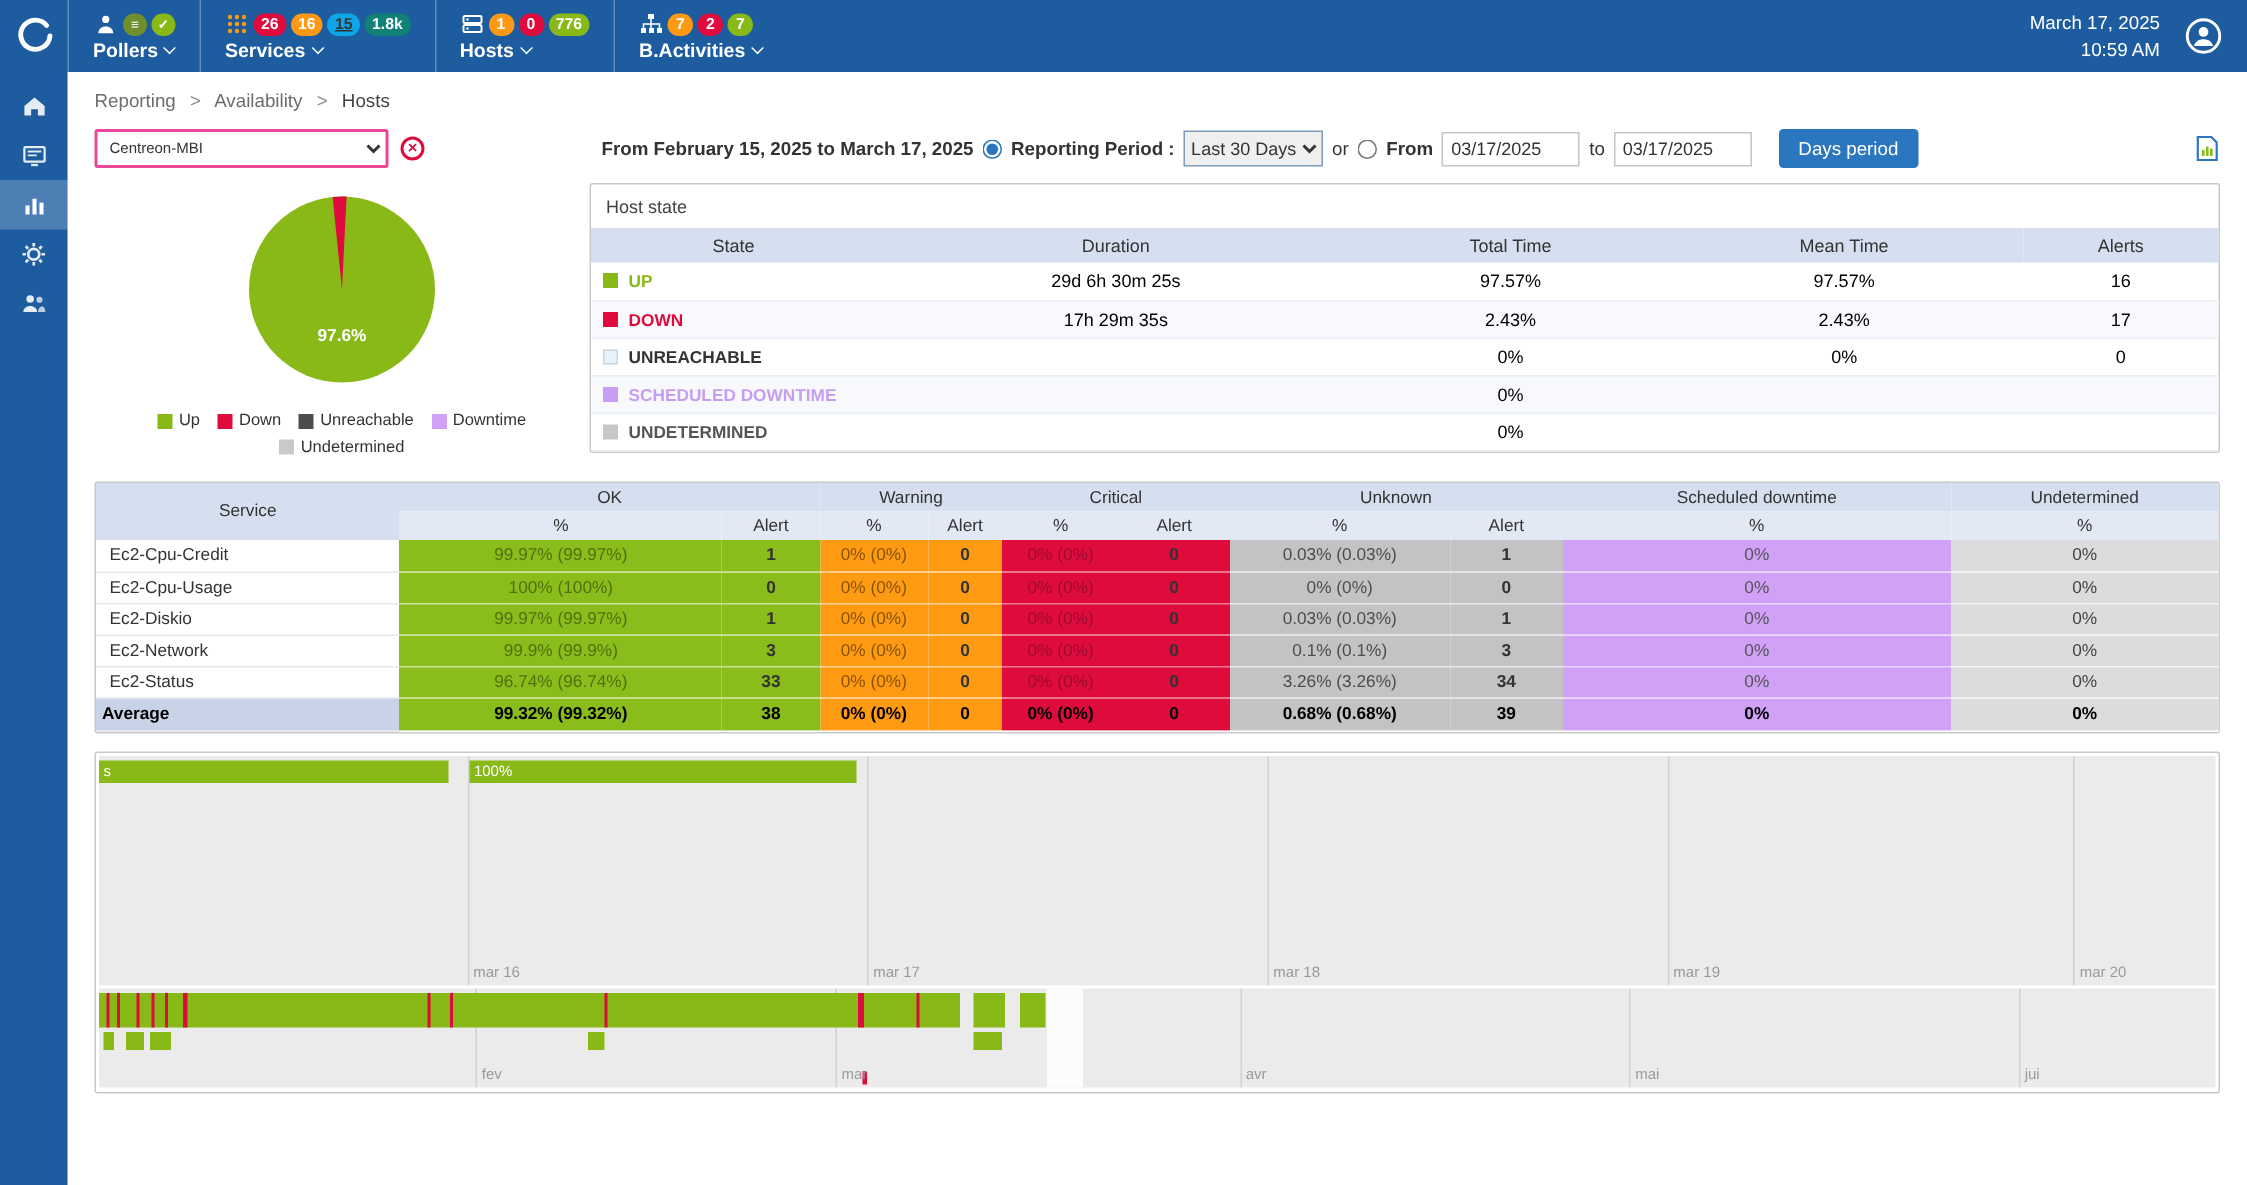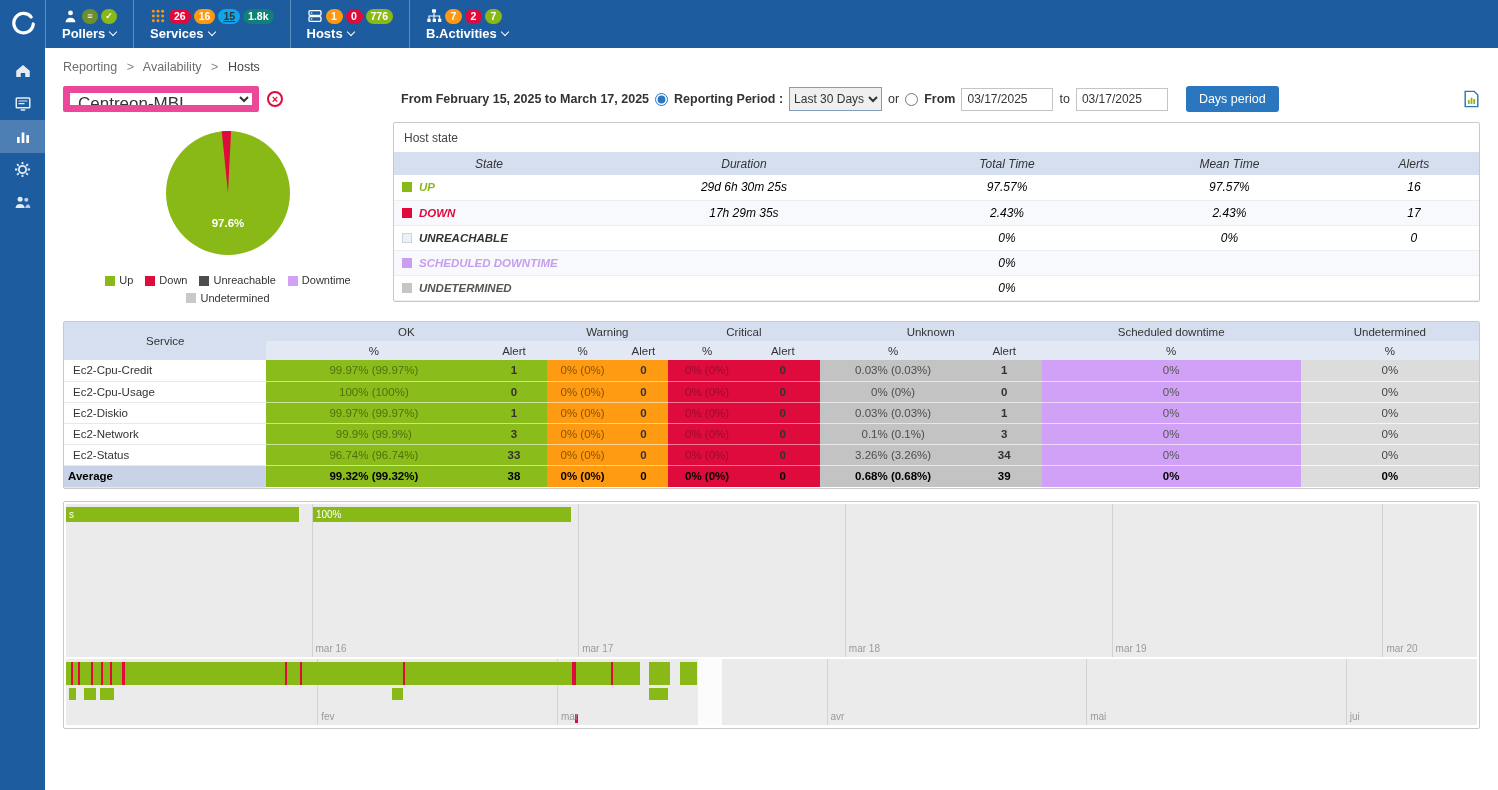--- a/index.html
+++ b/index.html
@@ -36,21 +36,21 @@
   .main { flex:1; overflow:hidden; }
 
   
   .breadcrumb { padding:12px 18px 6px 18px; font-size:12.5px; color:#6d6d6d; }
   .breadcrumb .crumb { cursor:pointer; }
   .breadcrumb .sep { margin:0 6px; color:#8a8a8a; }
   .breadcrumb .crumb.current { color:#444; }
 
   
   .filterbar { display:flex; align-items:center; padding:6px 18px 10px 18px; font-size:12.5px; color:#333; }
-  .host-select { width:196px; height:26px; font-size:17px; color:#333; border:7px solid #ec4899;
+  .host-select { width:196px; height:26px; font-size:10px; color:#333; border:2px solid #ec4899;
     background:#fff; border-radius:2px; padding:0 4px; }
   .clear-x { width:16px; height:16px; border:2px solid #e00b3d; border-radius:50%; color:#e00b3d;
     font-size:11px; font-weight:bold; display:flex; align-items:center; justify-content:center;
     margin-left:8px; cursor:pointer; line-height:1; }
   .period-zone { display:flex; align-items:center; margin-left:118px; gap:6px;justify-content:flex-end; }
   .bold { font-weight:bold; }
   .period-select { height:24px; font-size:12px; border:1px solid #7f9db9; color:#333; }
   .date-input { width:92px; height:23px; border:1px solid #c4c4c4; font-size:12px; padding:0 5px; color:#333; }
   .apply-btn { margin-left:12px; background:#2b77bf; color:#fff; border:none; border-radius:3px;
     padding:6px 13px; font-size:12.5px; cursor:pointer; }
@@ -64,21 +64,21 @@
   .legend-row { display:flex; justify-content:center; gap:12px; }
   .lg-item { display:flex; align-items:center; gap:4px; }
   .lg-sw { width:10px; height:10px; display:inline-block; }
 
   .panel { border:1px solid #c9c9c9; background:#fff; border-radius:2px; }
   .hs-panel { flex:1; }
   .panel-title { padding:8px 10px 7px; font-size:12px; color:#444; }
   .panel-title.b { font-weight:bold; color:#222; }
 
   table { border-collapse:collapse; width:100%; }
-  .hs-table { font-size:12px;font-style:italic; }
+  .hs-table { font-size:12px; }
   .hs-table th { background:#d6dff0; font-weight:normal; color:#333; height:23px; font-size:12px; }
   .hs-table td { height:25px; padding:2px 8px; border-bottom:1px solid #eaeef5; text-align:center; }
   .hs-table tbody tr:nth-child(even) { background:#f7f9fc; }
   .state-cell { text-align:left !important; }
   .sw { width:10px; height:10px; display:inline-block; margin-right:7px; vertical-align:-1px; }
   .sw-up { background:#88b917; } .sw-down { background:#e00b3d; }
   .sw-unreach { background:#e9f1f9; border:1px solid #c9d6e2; }
   .sw-sched { background:#c99ef2; } .sw-undet { background:#c6c6c6; }
   .lbl { font-weight:bold; font-size:11.5px; }
   .st-up .lbl { color:#88b917; } .st-down .lbl { color:#e00b3d; }
@@ -200,20 +200,33 @@
       <span class="badge b-orange">7</span>
       <span class="badge b-red">2</span>
       <span class="badge b-green">7</span>
     </div>
     <div class="tb-label">
         <span>B.Activities</span>
         <i class="chev"></i>
       </div>
   </div>
 
+  <div class="tb-right">
+    <div class="tb-date">
+      <div>March 17, 2025</div>
+      <div>10:59 AM</div>
+    </div>
+    <div class="tb-user">
+      <svg width="26" height="26" viewBox="0 0 24 24">
+        <circle cx="12" cy="12" r="10" fill="none" stroke="#fff" stroke-width="1.8"></circle>
+        <circle cx="12" cy="9.5" r="3" fill="#fff"></circle>
+        <path d="M6 18.2c1-3 3.4-4.2 6-4.2s5 1.2 6 4.2" fill="#fff"></path>
+      </svg>
+    </div>
+  </div>
 </header>
 
 <div class="shell">
 
   <aside class="sidebar">
     <div class="sb-item">
       <svg width="18" height="18" viewBox="0 0 24 24">
         <path d="M3 11.5 12 4l9 7.5V20h-6v-5.5h-6V20H3z" fill="#fff"></path>
       </svg>
     </div>

